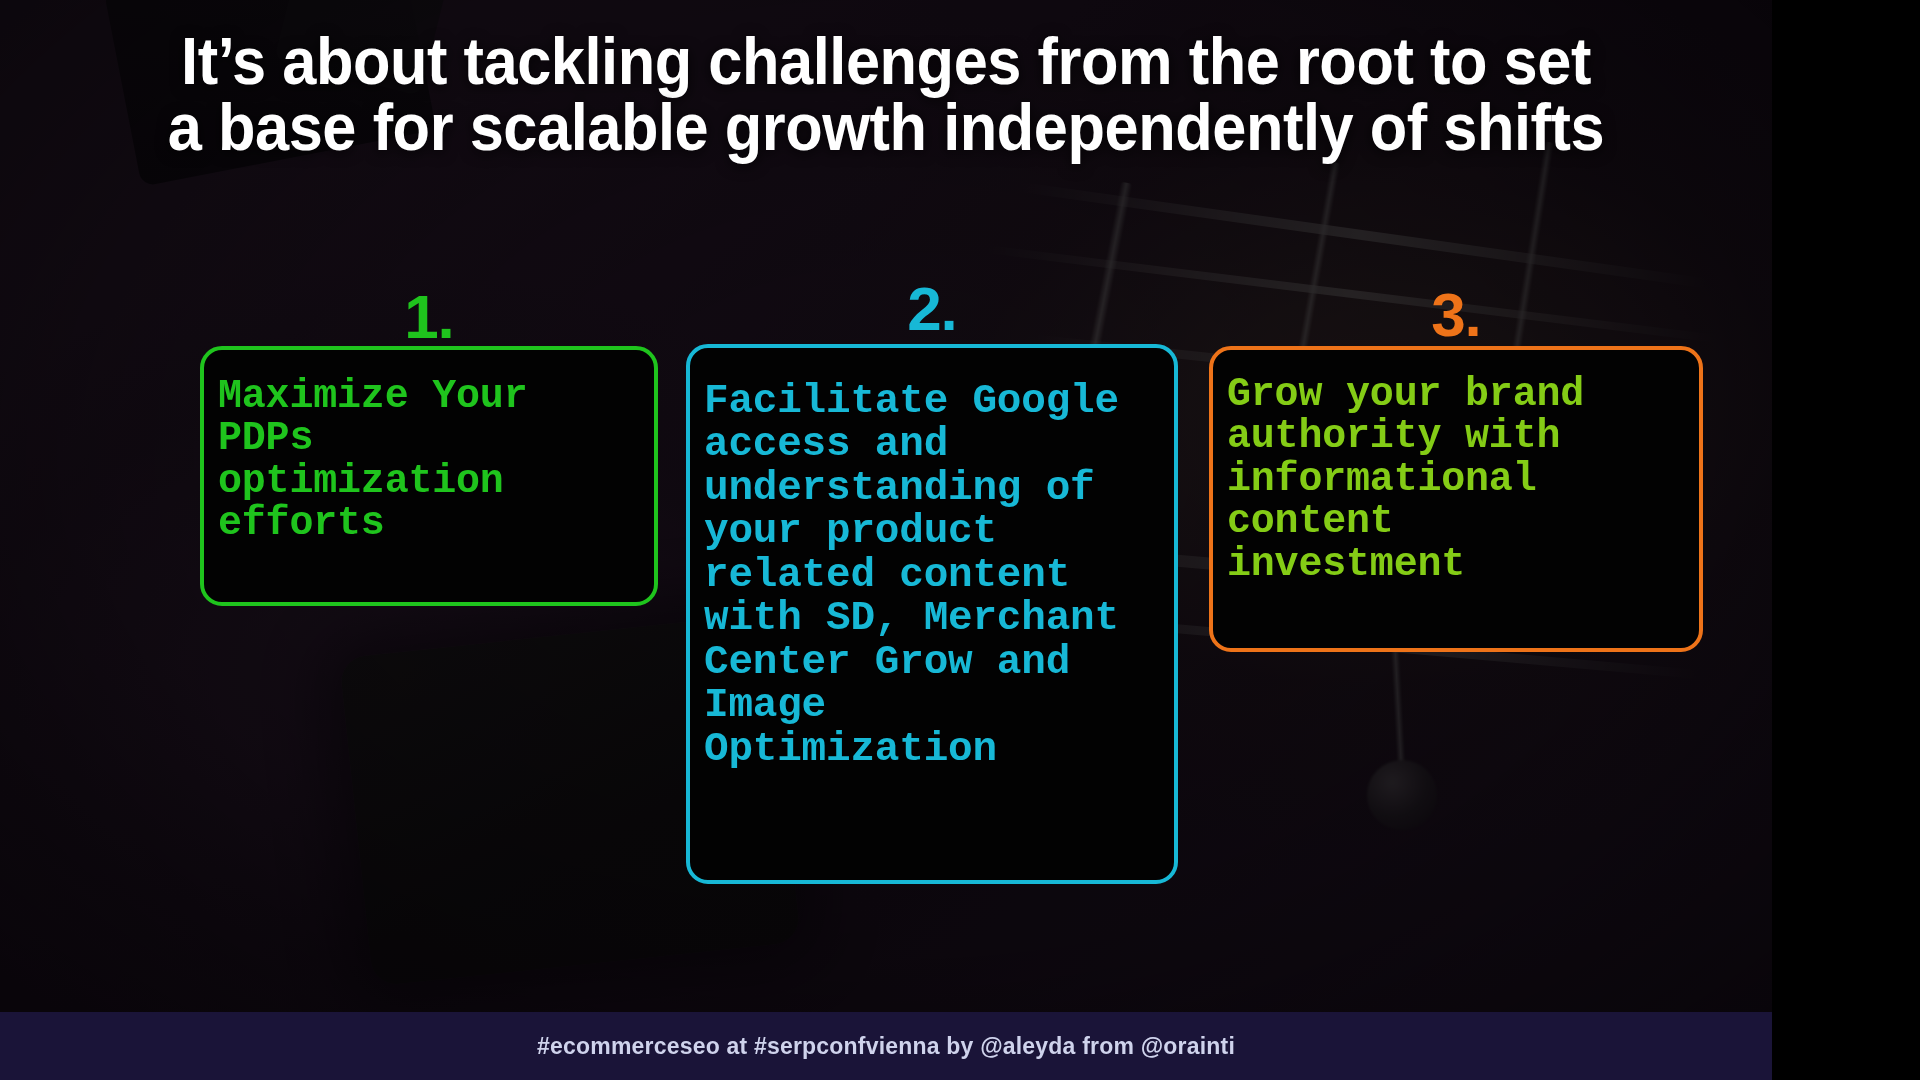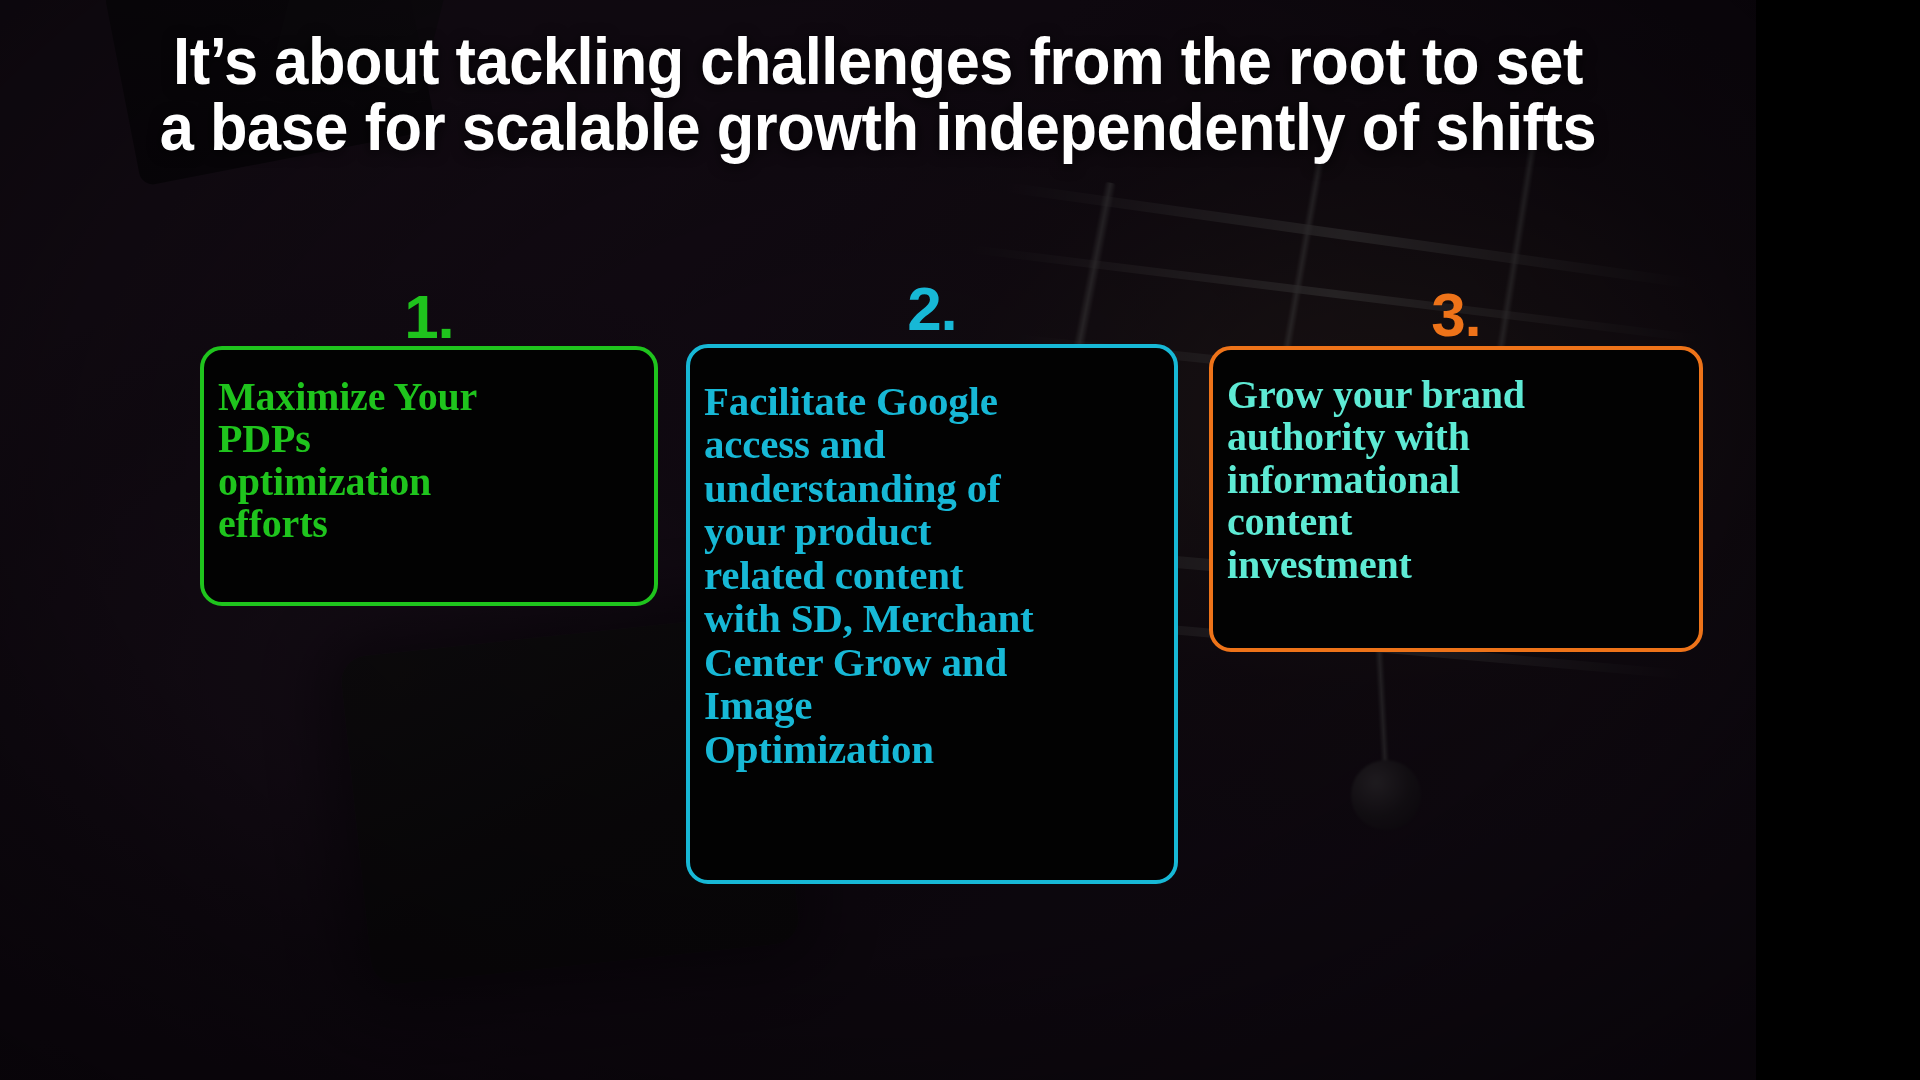--- a/index.html
+++ b/index.html
@@ -9,20 +9,21 @@
   }
   body {
     font-family: "Liberation Sans", sans-serif;
   }
   #slide {
     position: relative;
     width: 1756px;
     height: 1080px;
     overflow: hidden;
     background: #190f18;
+    padding-left: 16px;
   }
 
   
   .bg-layer {
     position: absolute;
     inset: 0;
     pointer-events: none;
   }
   .bg-base {
     background:
@@ -118,21 +119,21 @@
   .card-box {
     position: absolute;
     left: 0; right: 0;
     background: #020202;
     border-style: solid;
     border-radius: 22px;
     box-sizing: border-box;
     overflow: hidden;
   }
   .card-text {
-    font-family: Liberation Serif, serif;
+    font-family: Liberation Mono, monospace;
     font-weight: bold;
     line-height: 1.06;
     letter-spacing: -0.2px;
     white-space: pre-line;
   }
 
   
   #card1 { left: 200px; top: 286px; width: 458px; }
   #card1 .card-box { top: 60px; height: 260px; border-width: 4px; border-color: #1fc41d; }
   #card1 .card-num { color: #1fc41d; }
@@ -141,21 +142,21 @@
   
   #card2 { left: 686px; top: 278px; width: 492px; }
   #card2 .card-box { top: 66px; height: 540px; border-width: 4px; border-color: #17b8d6; }
   #card2 .card-num { color: #17b8d6; }
   #card2 .card-text { color: #17b8d6; font-size: 41px; padding: 32px 14px 0 14px; }
 
   
   #card3 { left: 1209px; top: 284px; width: 494px; }
   #card3 .card-box { top: 62px; height: 306px; border-width: 4px; border-color: #ee7319; }
   #card3 .card-num { color: #ee7319; }
-  #card3 .card-text { color: #5eead4; font-size: 40px; padding: 24px 14px 0 14px; }
+  #card3 .card-text { color: #84cc16; font-size: 40px; padding: 24px 14px 0 14px; }
 
   
   .footer {
     position: absolute;
     left: 0; right: 0; bottom: 0;
     height: 68px;
     background: #1a1438;
     display: flex;
     align-items: center;
     justify-content: center;
@@ -233,14 +234,17 @@
     <div class="card-num">3.</div>
     <div class="card-box">
       <div class="card-text">Grow your brand
 authority with
 informational
 content
 investment</div>
     </div>
   </div>
 
+  <div class="footer">
+    <div class="footer-text">#ecommerceseo at #serpconfvienna by @aleyda from @orainti</div>
+  </div>
 
 </div>
 
 </body></html>

